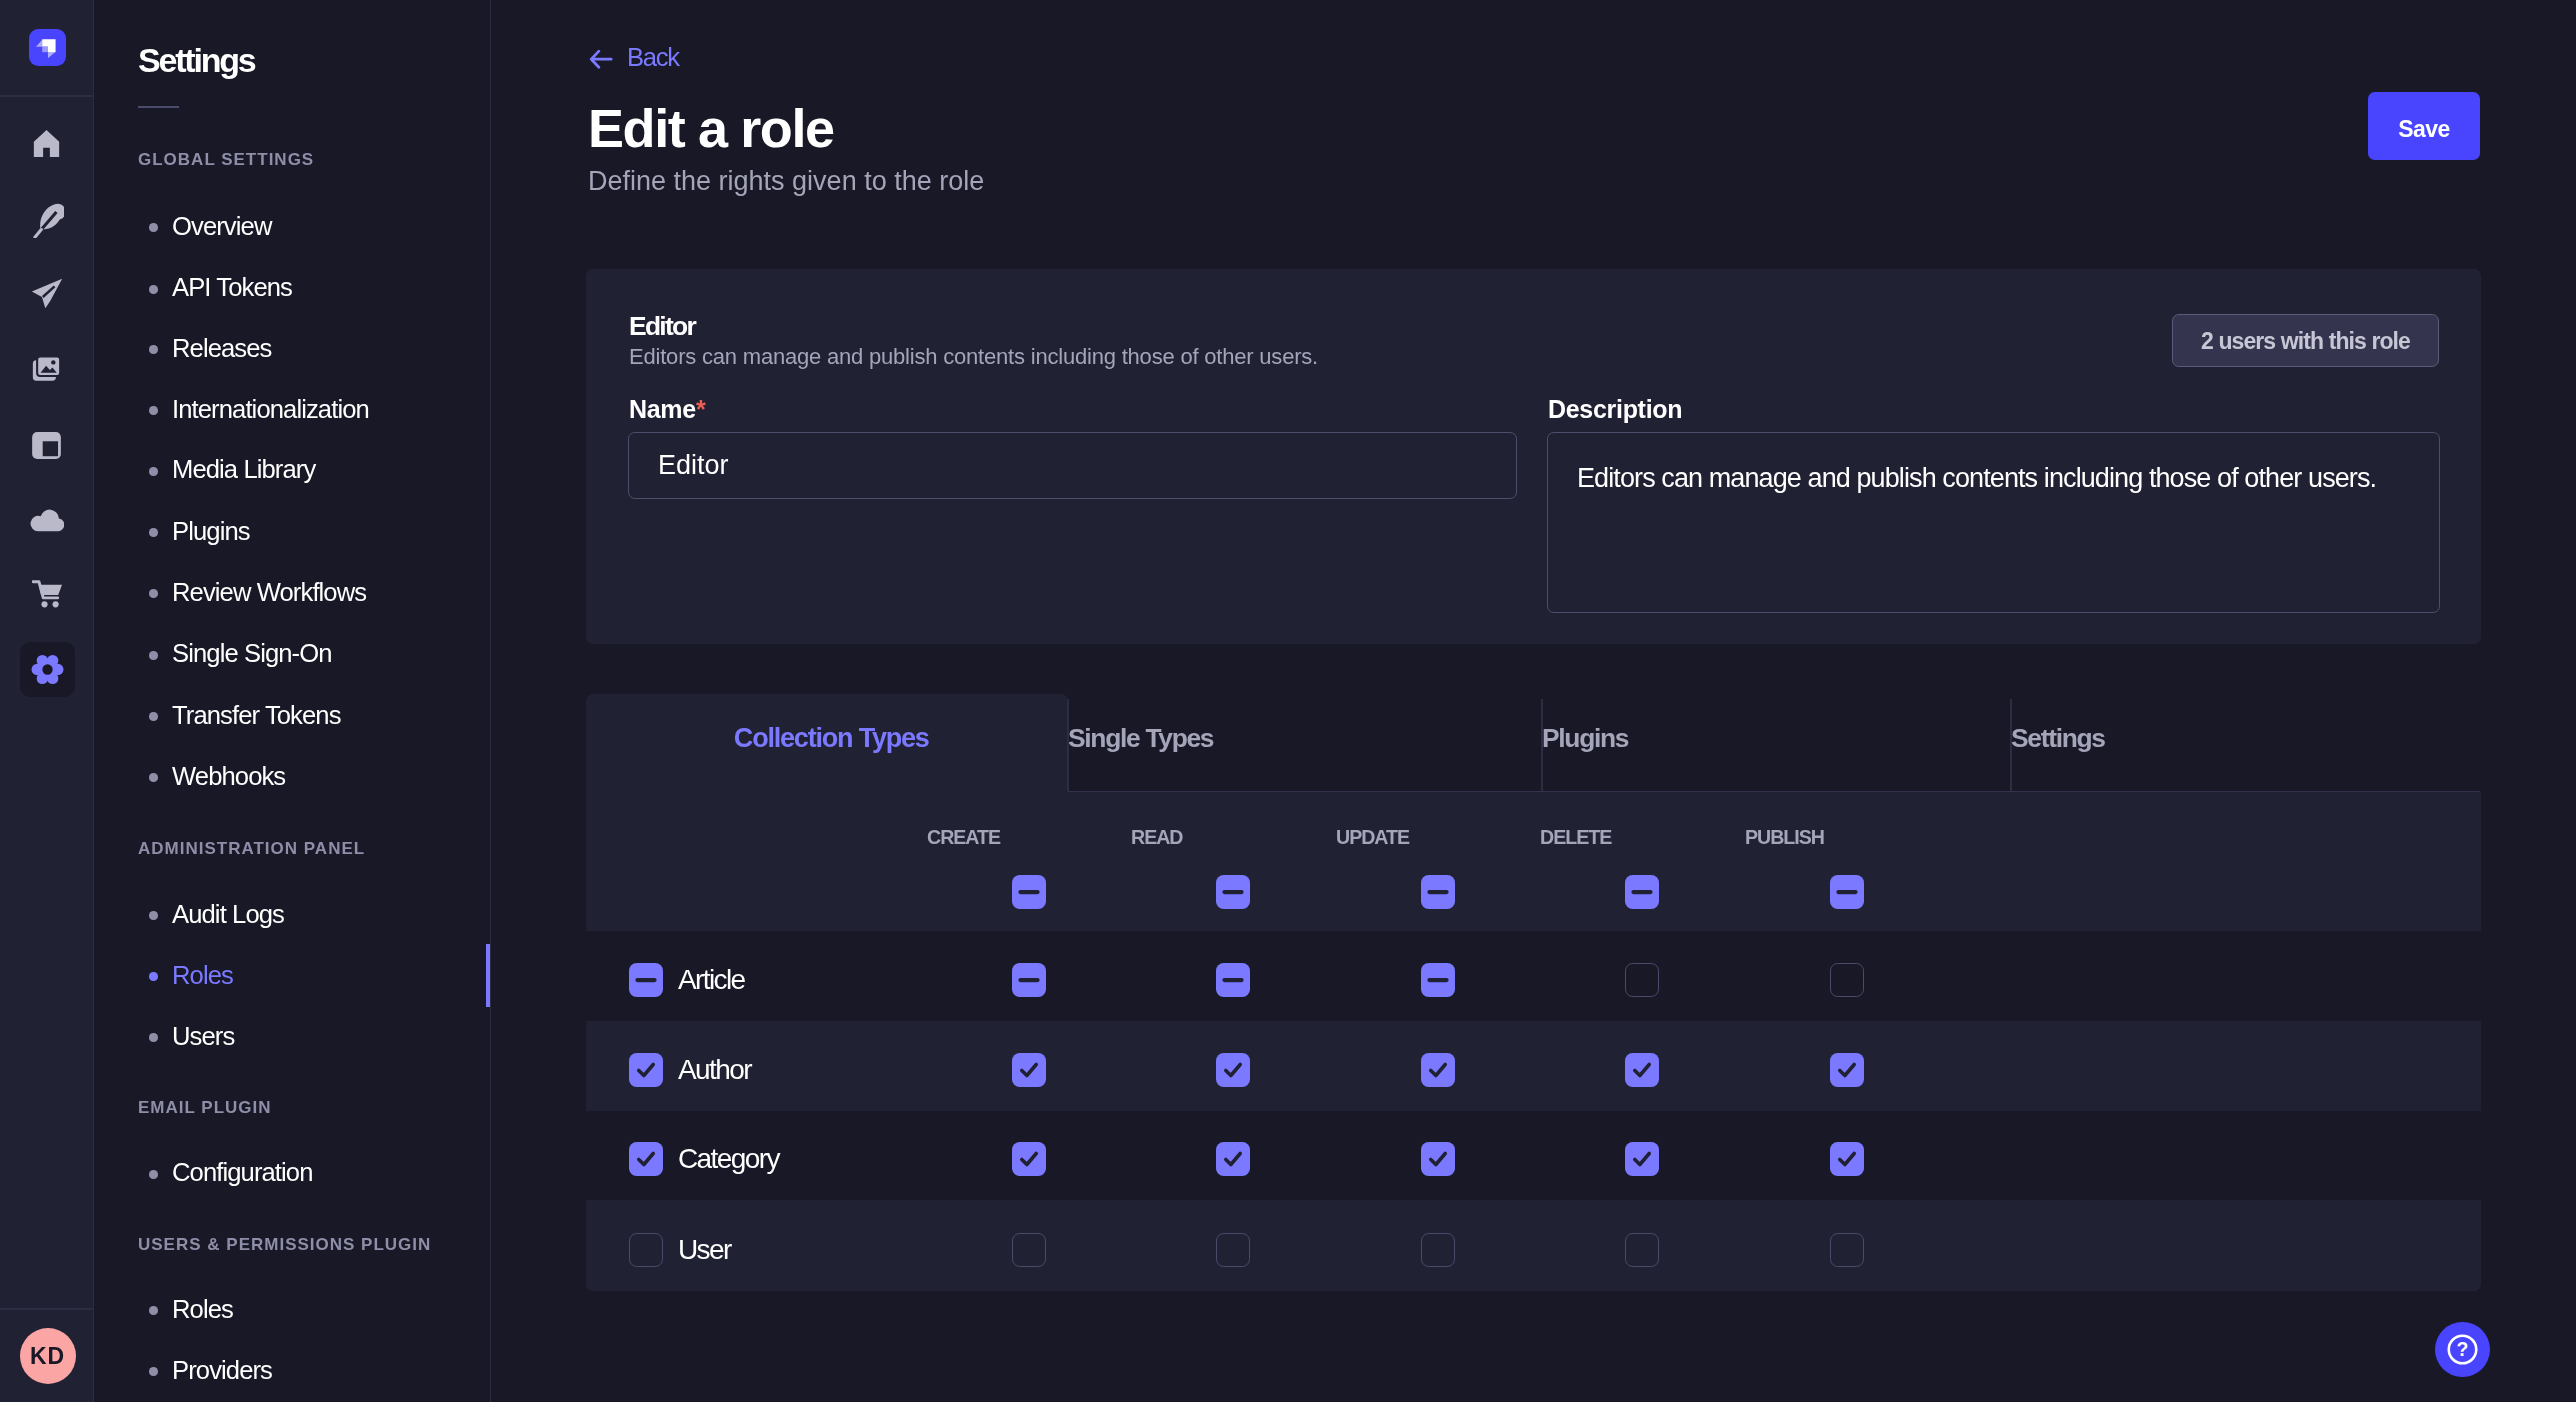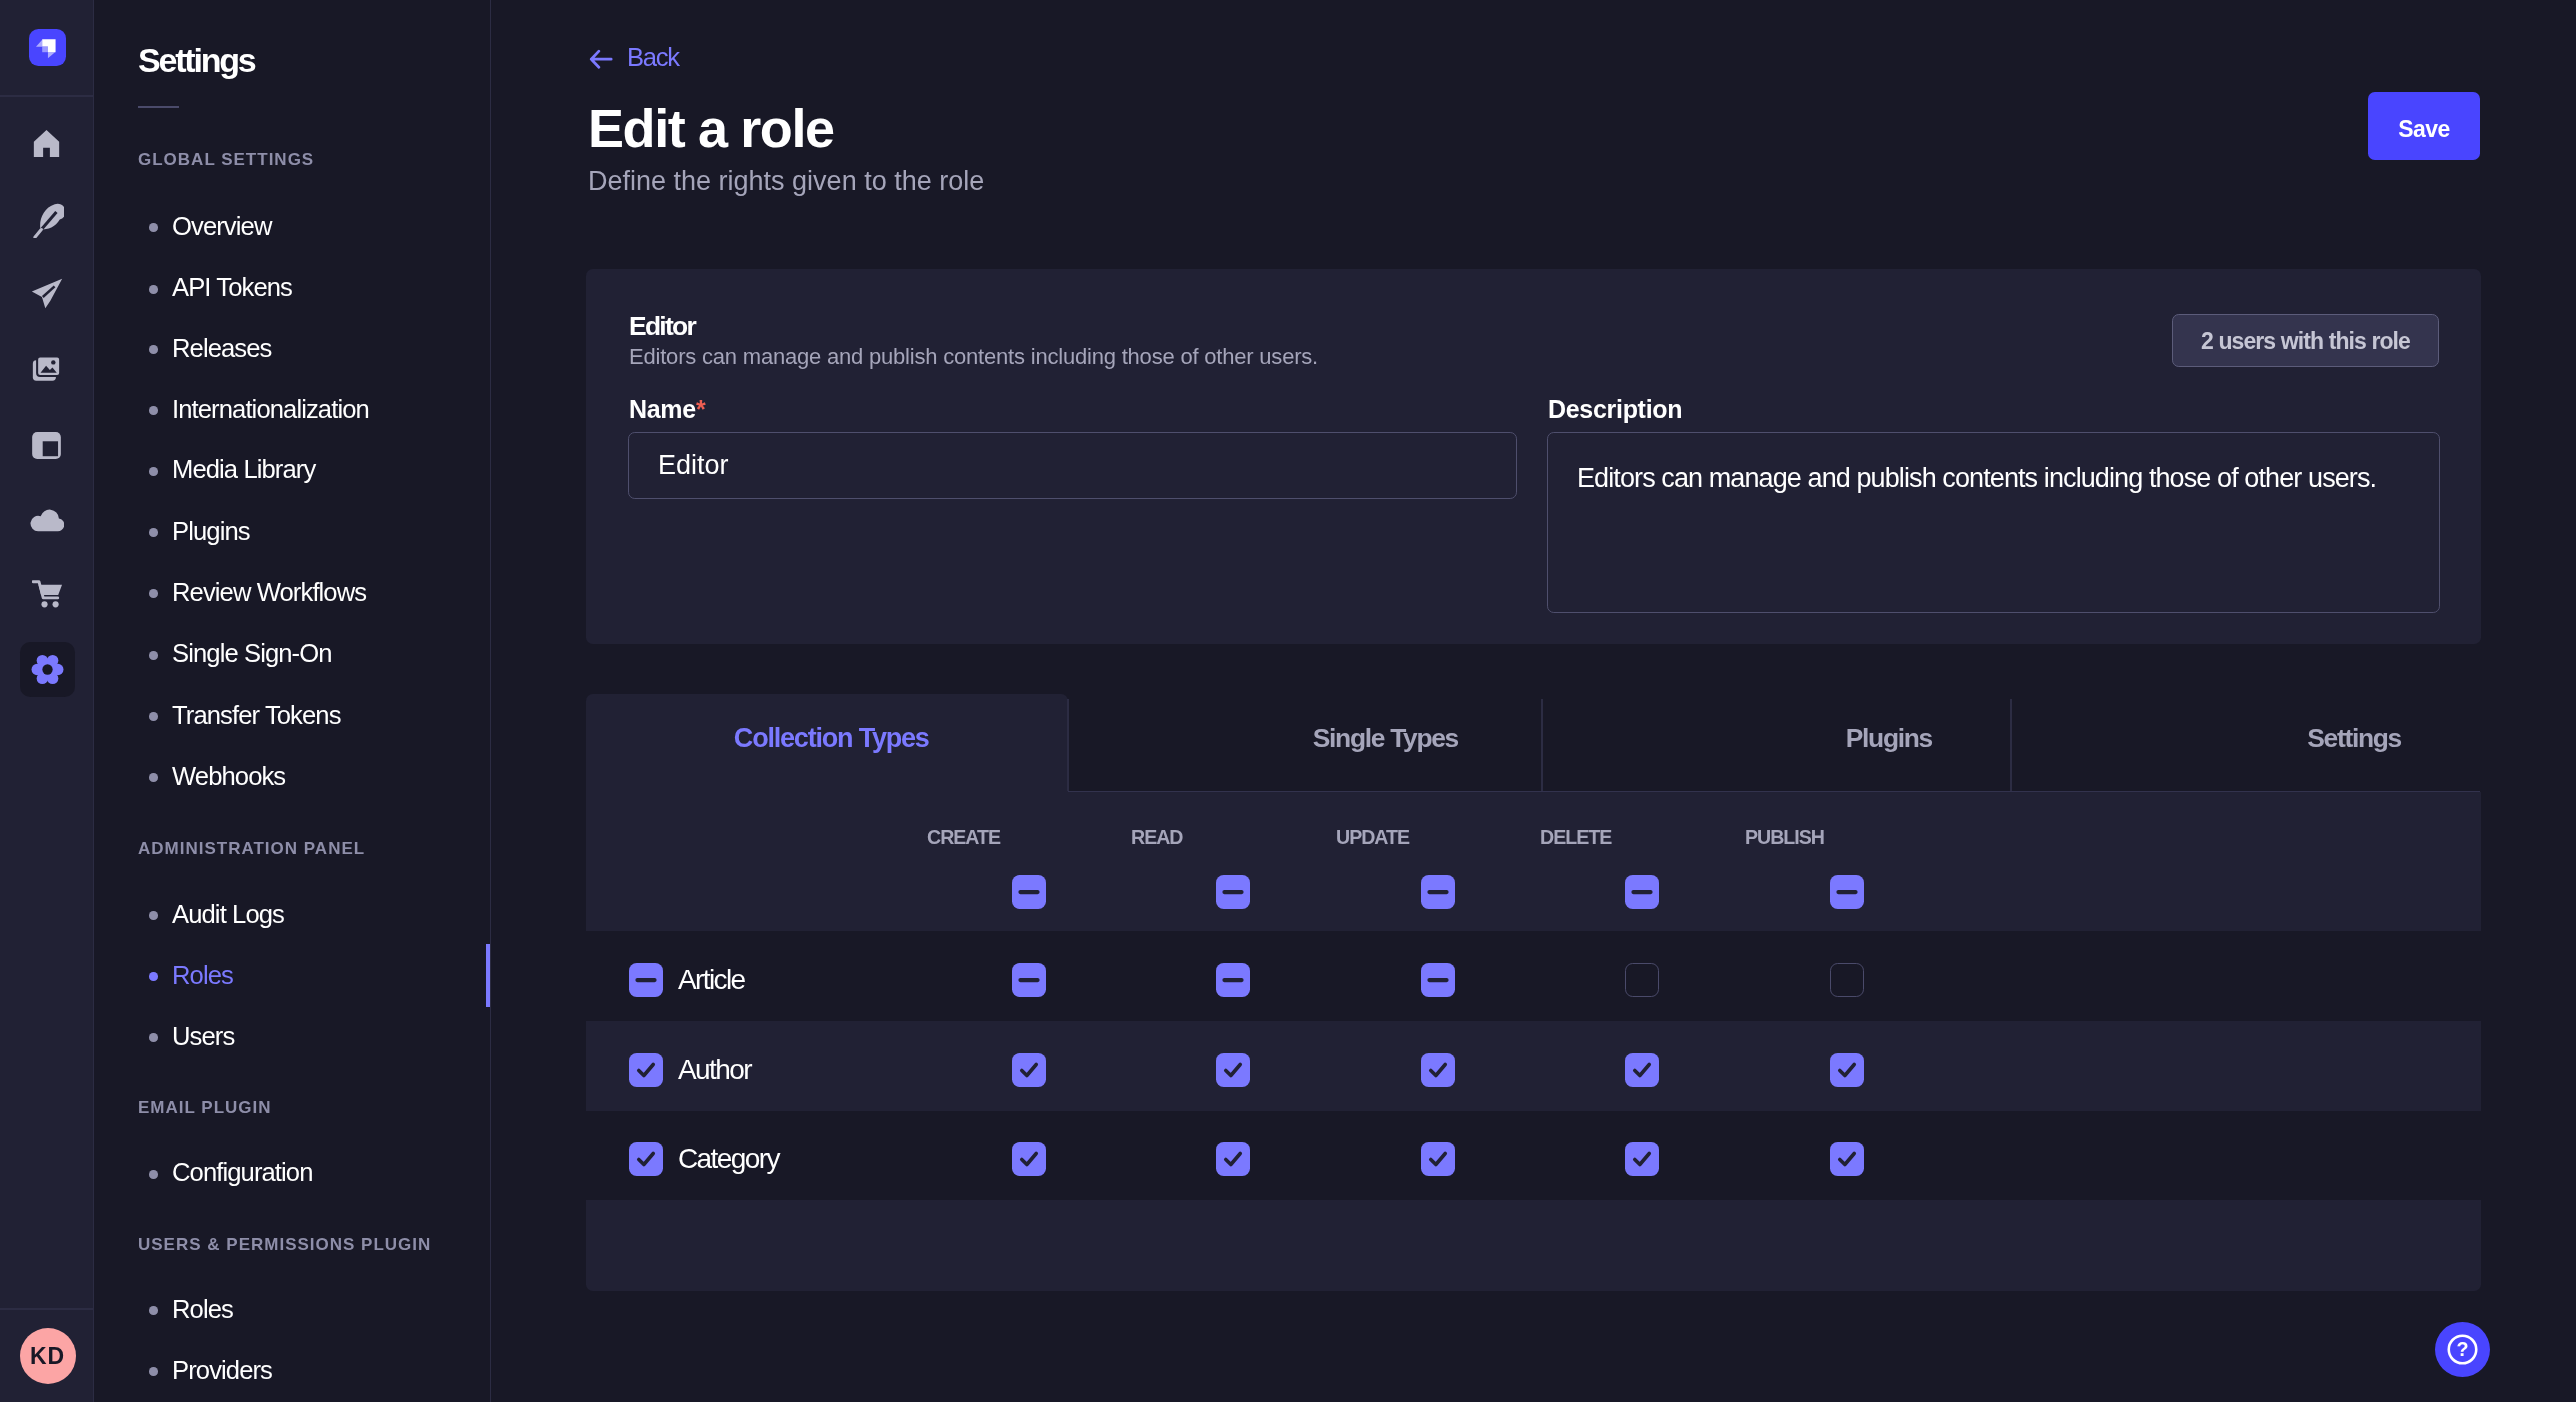--- a/index.html
+++ b/index.html
@@ -38,21 +38,21 @@
 #pill { left:1586px; top:45px; width:267px; height:53px; border-radius:6.8px; border:1.7px solid #5c5c7a; background:#34344e; color:#c6c6d4; font-size:23px; font-weight:600; text-align:center; line-height:53px; letter-spacing:-0.9px; }
 .flabel { top:128px; font-size:25px; font-weight:bold; color:#ffffff; letter-spacing:-0.3px; line-height:25.6px; }
 .req { color:#ee5e52; }
 #input-name { left:42px; top:163px; width:889px; height:67px; border-radius:6.8px; border:1.7px solid #4f4f6d; }
 #input-name-text { left:72px; top:181px; font-size:27px; color:#ffffff; }
 #textarea { left:961px; top:163px; width:893px; height:181px; border-radius:6.8px; border:1.7px solid #4f4f6d; }
 #textarea-text { left:991px; top:196px; font-size:27px; color:#ffffff; letter-spacing:-0.9px; line-height:27px; }
 
 
 #tab-active { left:586px; top:694px; width:482px; height:98px; background:#212134; border-radius:6.8px 6.8px 0 0; color:#7b79ff; font-size:27px; font-weight:bold; text-align:center; line-height:89px; letter-spacing:-1.2px; padding-left:8.5px; }
-.tab { top:694px; width:390px; height:98px; color:#a5a5ba; font-size:26.4px; font-weight:600; text-align:right; line-height:89px; letter-spacing:-1.3px; }
+.tab { top:694px; width:390px; height:98px; color:#a5a5ba; font-size:26.4px; font-weight:600; text-align:left; line-height:89px; letter-spacing:-1.3px; }
 .tabsep { top:699px; width:1.7px; height:92px; background:#2c2c43; }
 #tabline { left:1068px; top:791px; width:1412px; height:1.7px; background:#32324d; }
 
 
 #table { left:586px; top:792px; width:1895px; height:499px; background:#212134; border-radius:0 0 6.8px 6.8px; overflow:hidden; }
 .colhead { top:36px; width:204px; font-size:19.6px; font-weight:bold; color:#a5a5ba; letter-spacing:-1px; line-height:19.6px; }
 .row { left:0; width:1895px; height:90px; }
 .row.dark { background:#181826; }
 .rowlabel { left:92px; font-size:28px; color:#ffffff; line-height:28px; letter-spacing:-1.6px; }
 .cb { width:34px; height:34px; border-radius:7.7px; }
@@ -321,20 +321,29 @@
           <svg width="34" height="34" viewBox="0 0 40 40">
             <use href="#i-check"></use>
           </svg>
         </div>
       <div class="abs cb on" style="left:1244px;top:31px">
           <svg width="34" height="34" viewBox="0 0 40 40">
             <use href="#i-check"></use>
           </svg>
         </div>
     </div>
+    <div class="abs row" style="top:409px;height:90px">
+      <div class="abs cb off" style="left:43px;top:31.5px"></div>
+      <div class="abs rowlabel" style="top:35px">User</div>
+      <div class="abs cb off" style="left:426px;top:31.5px"></div>
+      <div class="abs cb off" style="left:630px;top:31.5px"></div>
+      <div class="abs cb off" style="left:835px;top:31.5px"></div>
+      <div class="abs cb off" style="left:1039px;top:31.5px"></div>
+      <div class="abs cb off" style="left:1244px;top:31.5px"></div>
+    </div>
   </div>
 
   <div class="abs" id="help">
     <svg width="55" height="55" viewBox="0 0 64 64">
       <circle cx="32" cy="32" r="16" stroke="#ffffff" stroke-width="3" fill="none"></circle>
       <text x="32" y="40" font-family="Liberation Sans, sans-serif" font-size="23" font-weight="bold" fill="#ffffff" text-anchor="middle">?</text>
     </svg>
   </div>
 </div>
 

